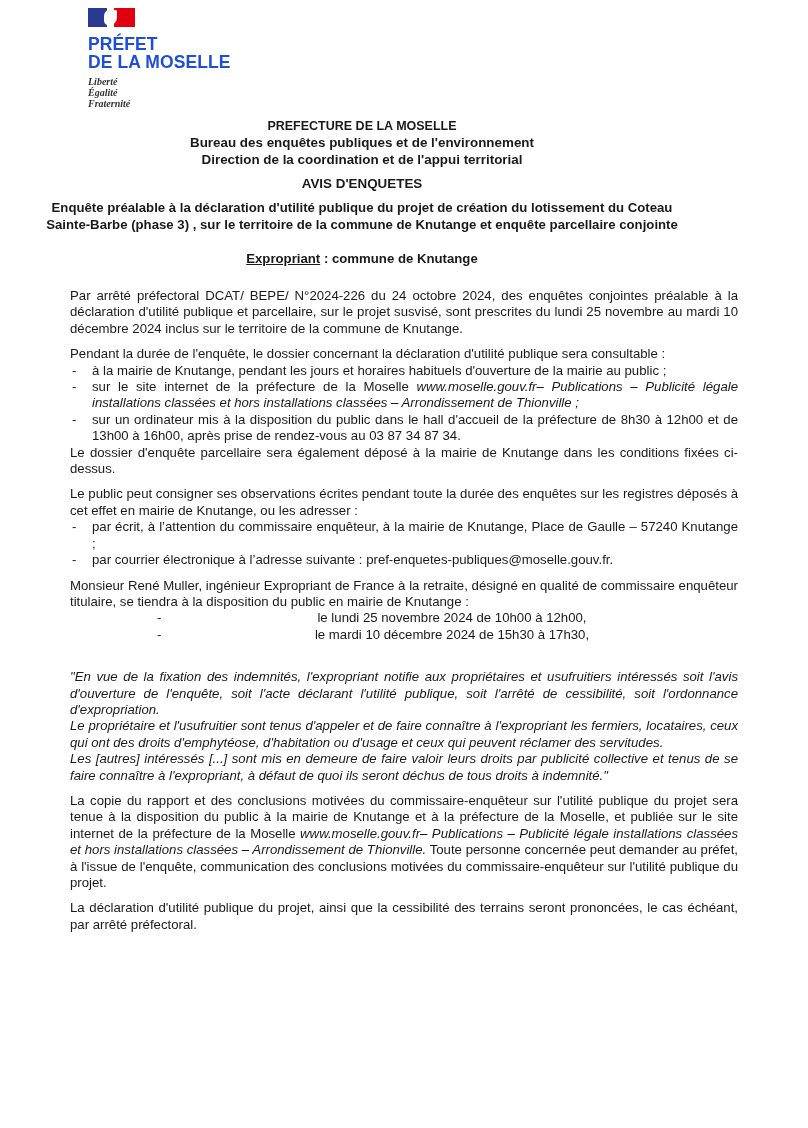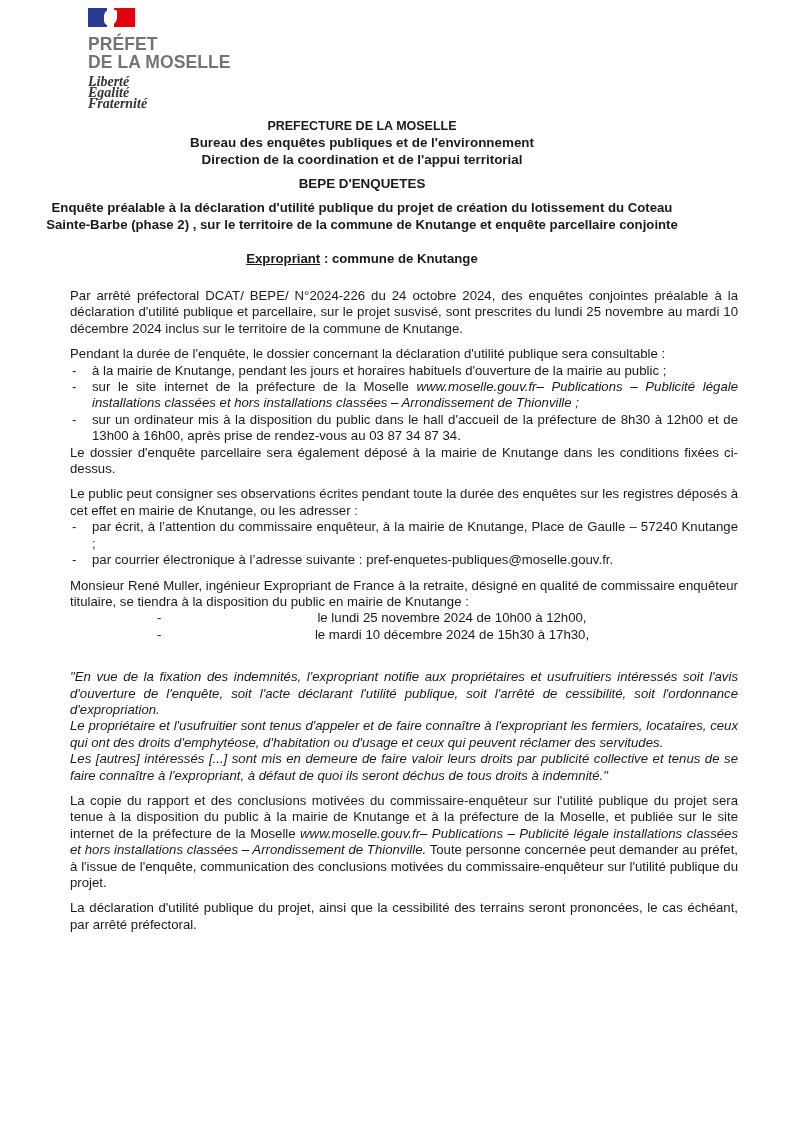--- a/index.html
+++ b/index.html
@@ -6,22 +6,22 @@
   body {
     width: 808px; height: 1128px; position: relative; overflow: hidden;
     font-family: "Liberation Sans", sans-serif; color: #1a1a1a;
     font-size: 13.2px; line-height: 16.4px;
   }
   .logo { position: absolute; left: 88px; top: 8px; }
   .flag { position: relative; width: 46px; height: 20px; }
   .flag .blue { position: absolute; left: 0; top: 0; width: 19px; height: 19px; background: #2a3a91; }
   .flag .red { position: absolute; left: 26px; top: 0; width: 21px; height: 19px; background: #e1000f; }
   .flag .mark { position: absolute; left: 16px; top: 2px; width: 13px; height: 15px; background: #ffffff; border-radius: 40% 10% 50% 30%; }
-  .org-name { margin-top: 7px; font-weight: bold; font-size: 17.5px; line-height: 18px; letter-spacing: 0.1px; color: #737373; }
-  .motto { margin-top: 5px; font-family: "Liberation Serif", serif; font-style: italic; font-weight: bold; font-size: 14px; line-height: 11px; color: #333; }
+  .org-name { margin-top: 7px; font-weight: bold; font-size: 17.5px; line-height: 18px; letter-spacing: 0.1px; color: #1d4ed8; }
+  .motto { margin-top: 5px; font-family: "Liberation Serif", serif; font-style: italic; font-weight: bold; font-size: 10px; line-height: 11px; color: #333; }
   .header-block { position: absolute; left: 0; width: 724px; top: 118px; text-align: center; font-weight: bold; }
   .header-block .l1 { font-size: 12.5px; line-height: 16px; }
   .header-block .l2 { font-size: 13.4px; line-height: 17px; }
   .header-block .avis { margin-top: 8px; font-size: 13.4px; }
   .header-block .title { margin: 7px auto 0; width: 660px; font-size: 13.2px; line-height: 17px; }
   .header-block .exp { margin-top: 18px; font-size: 13.2px; }
   .header-block .exp u { text-decoration: underline; }
   .body-text { position: absolute; left: 70px; width: 668px; top: 288px; text-align: justify; }
   p { margin: 0 0 9px 0; }
   .nomb { margin-bottom: 0; }
@@ -50,22 +50,22 @@
     <div>Liberté</div>
     <div>Égalité</div>
     <div>Fraternité</div>
   </div>
 </div>
 
 <div class="header-block">
   <div class="l1">PREFECTURE DE LA MOSELLE</div>
   <div class="l2">Bureau des enquêtes publiques et de l'environnement</div>
   <div class="l2">Direction de la coordination et de l'appui territorial</div>
-  <div class="avis">BEPE D'ENQUETES</div>
-  <div class="title">Enquête préalable à la déclaration d'utilité publique du projet de création du lotissement du Coteau Sainte-Barbe (phase 2) , sur le territoire de la commune de Knutange et enquête parcellaire conjointe</div>
+  <div class="avis">AVIS D'ENQUETES</div>
+  <div class="title">Enquête préalable à la déclaration d'utilité publique du projet de création du lotissement du Coteau Sainte-Barbe (phase 3) , sur le territoire de la commune de Knutange et enquête parcellaire conjointe</div>
   <div class="exp"><u>Expropriant</u><span> : commune de Knutange</span></div>
 </div>
 
 <div class="body-text">
   <p>Par arrêté préfectoral DCAT/ BEPE/ N°2024-226 du 24 octobre 2024, des enquêtes conjointes préalable à la déclaration d'utilité publique et parcellaire, sur le projet susvisé, sont prescrites du lundi 25 novembre au mardi 10 décembre 2024 inclus  sur le territoire de la commune de Knutange.</p>
 
   <p class="nomb">Pendant la durée de l'enquête, le dossier concernant la déclaration d'utilité publique sera consultable :</p>
   <ul class="dash">
     <li>à la mairie de Knutange, pendant les jours et horaires habituels d'ouverture de la mairie au public ;</li>
     <li><span>sur le site internet de la préfecture de la Moselle </span><i>www.moselle.gouv.fr– Publications – Publicité légale installations classées et hors installations classées – Arrondissement de Thionville ;</i></li>

